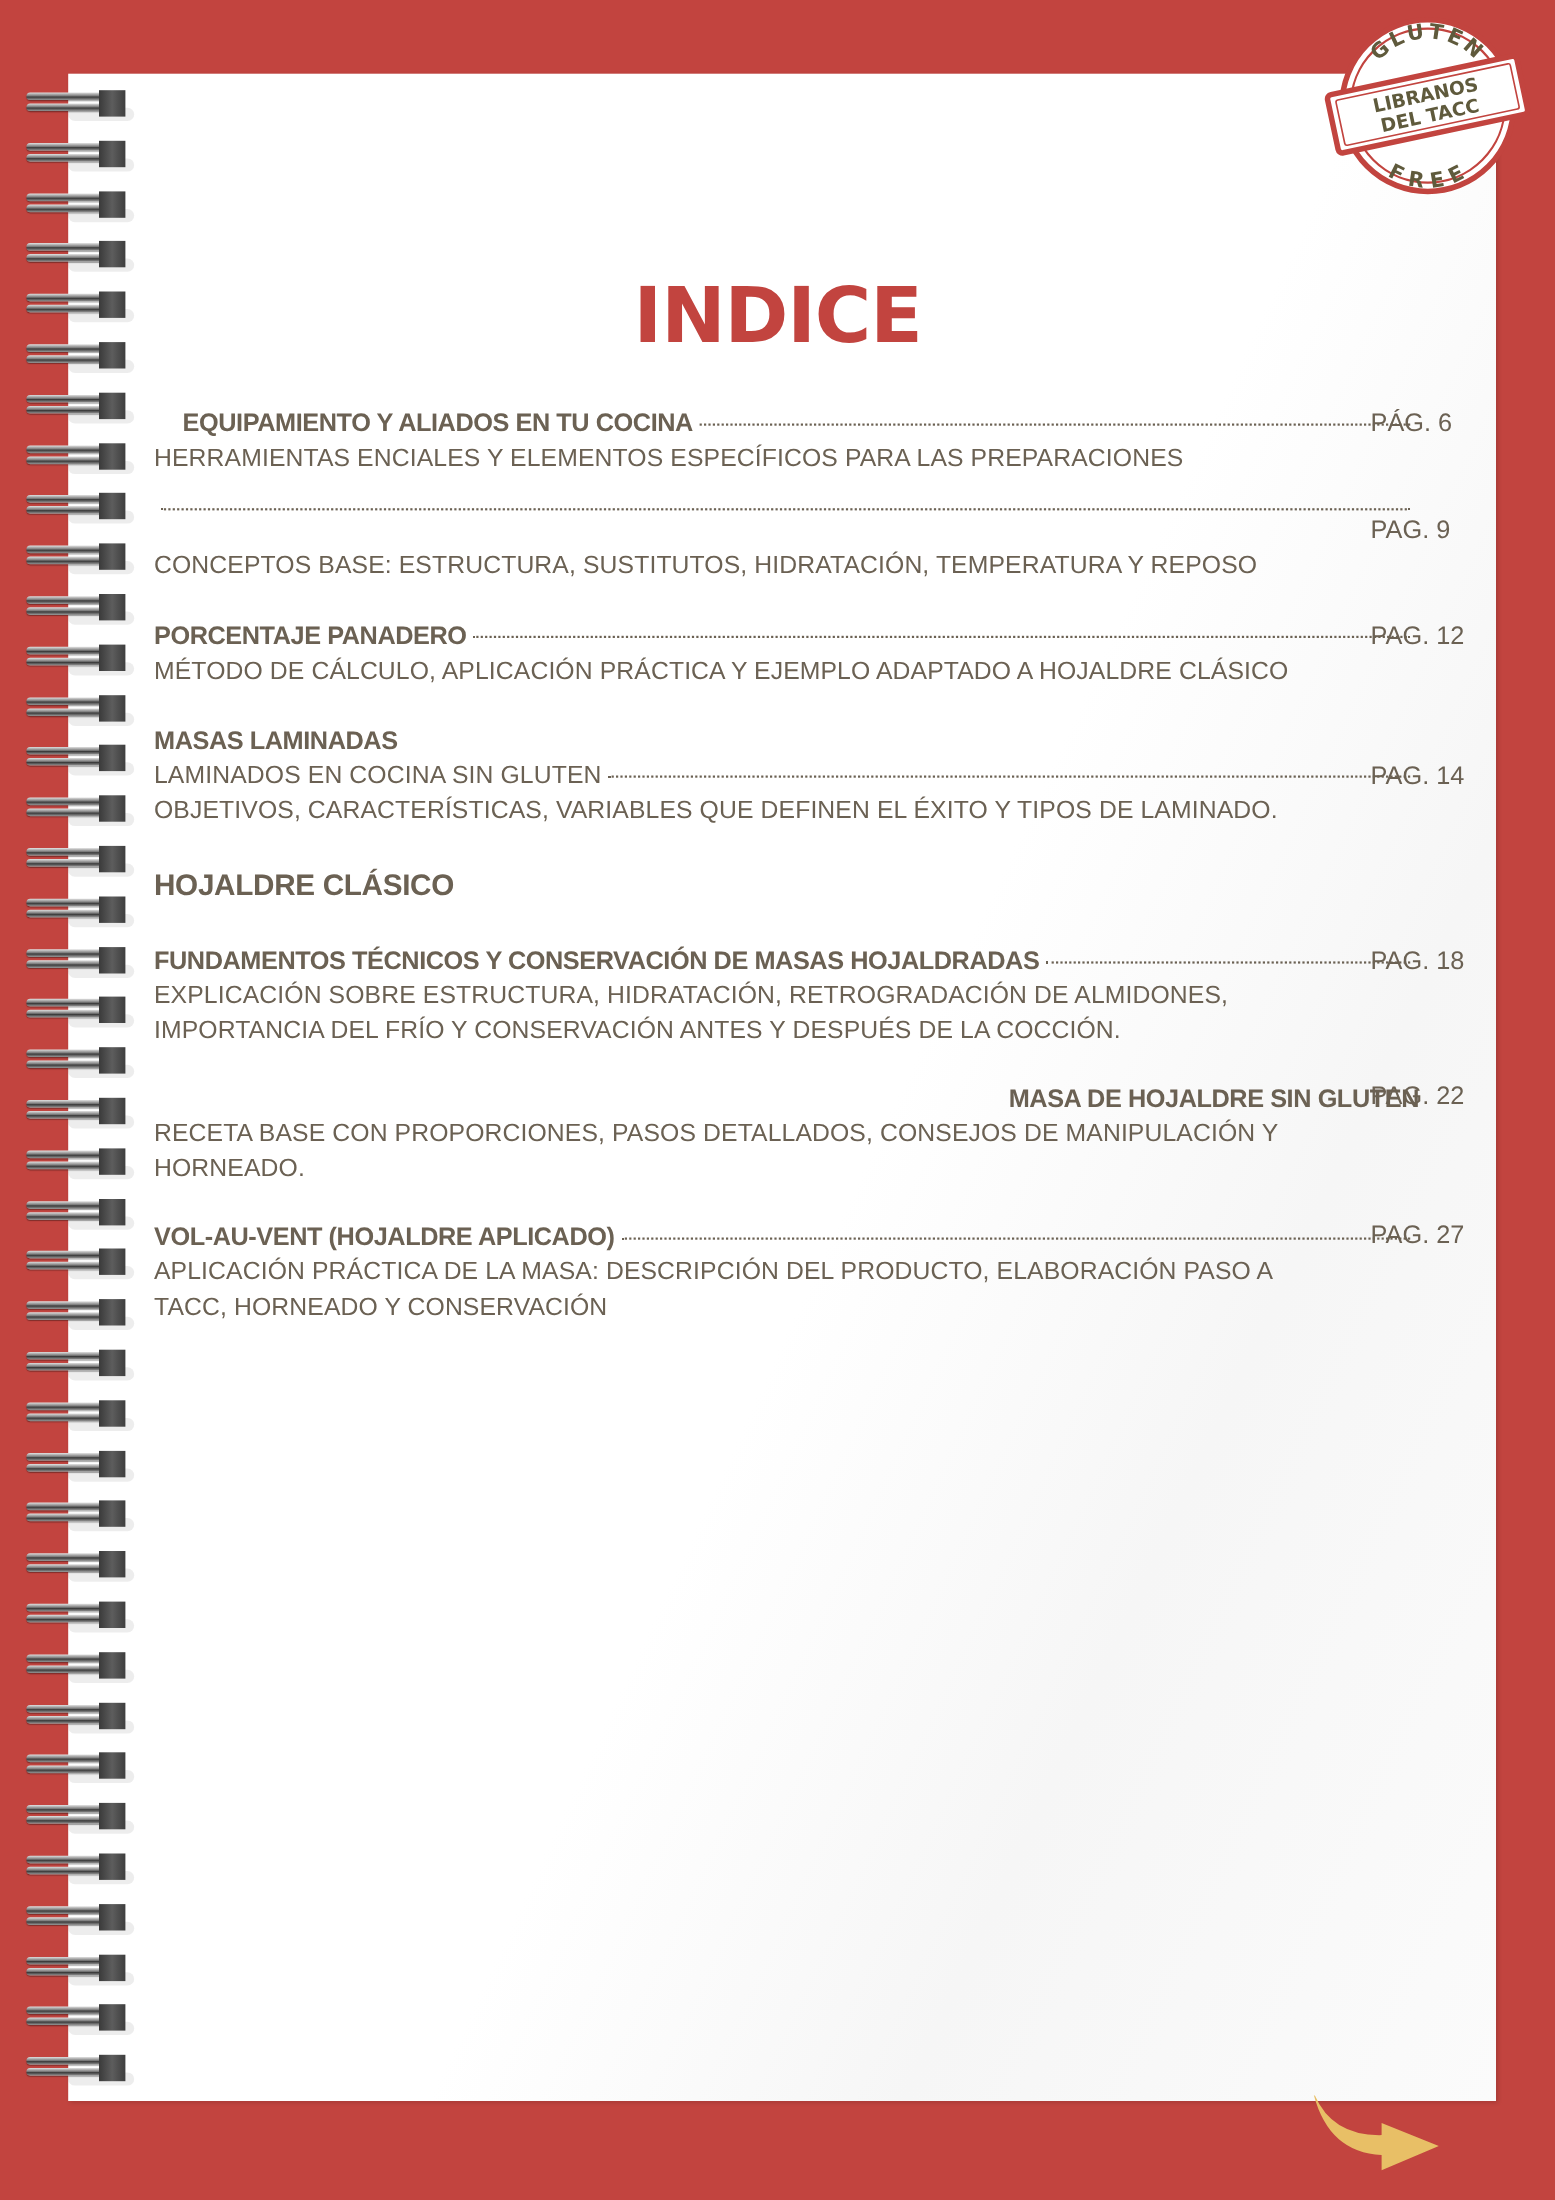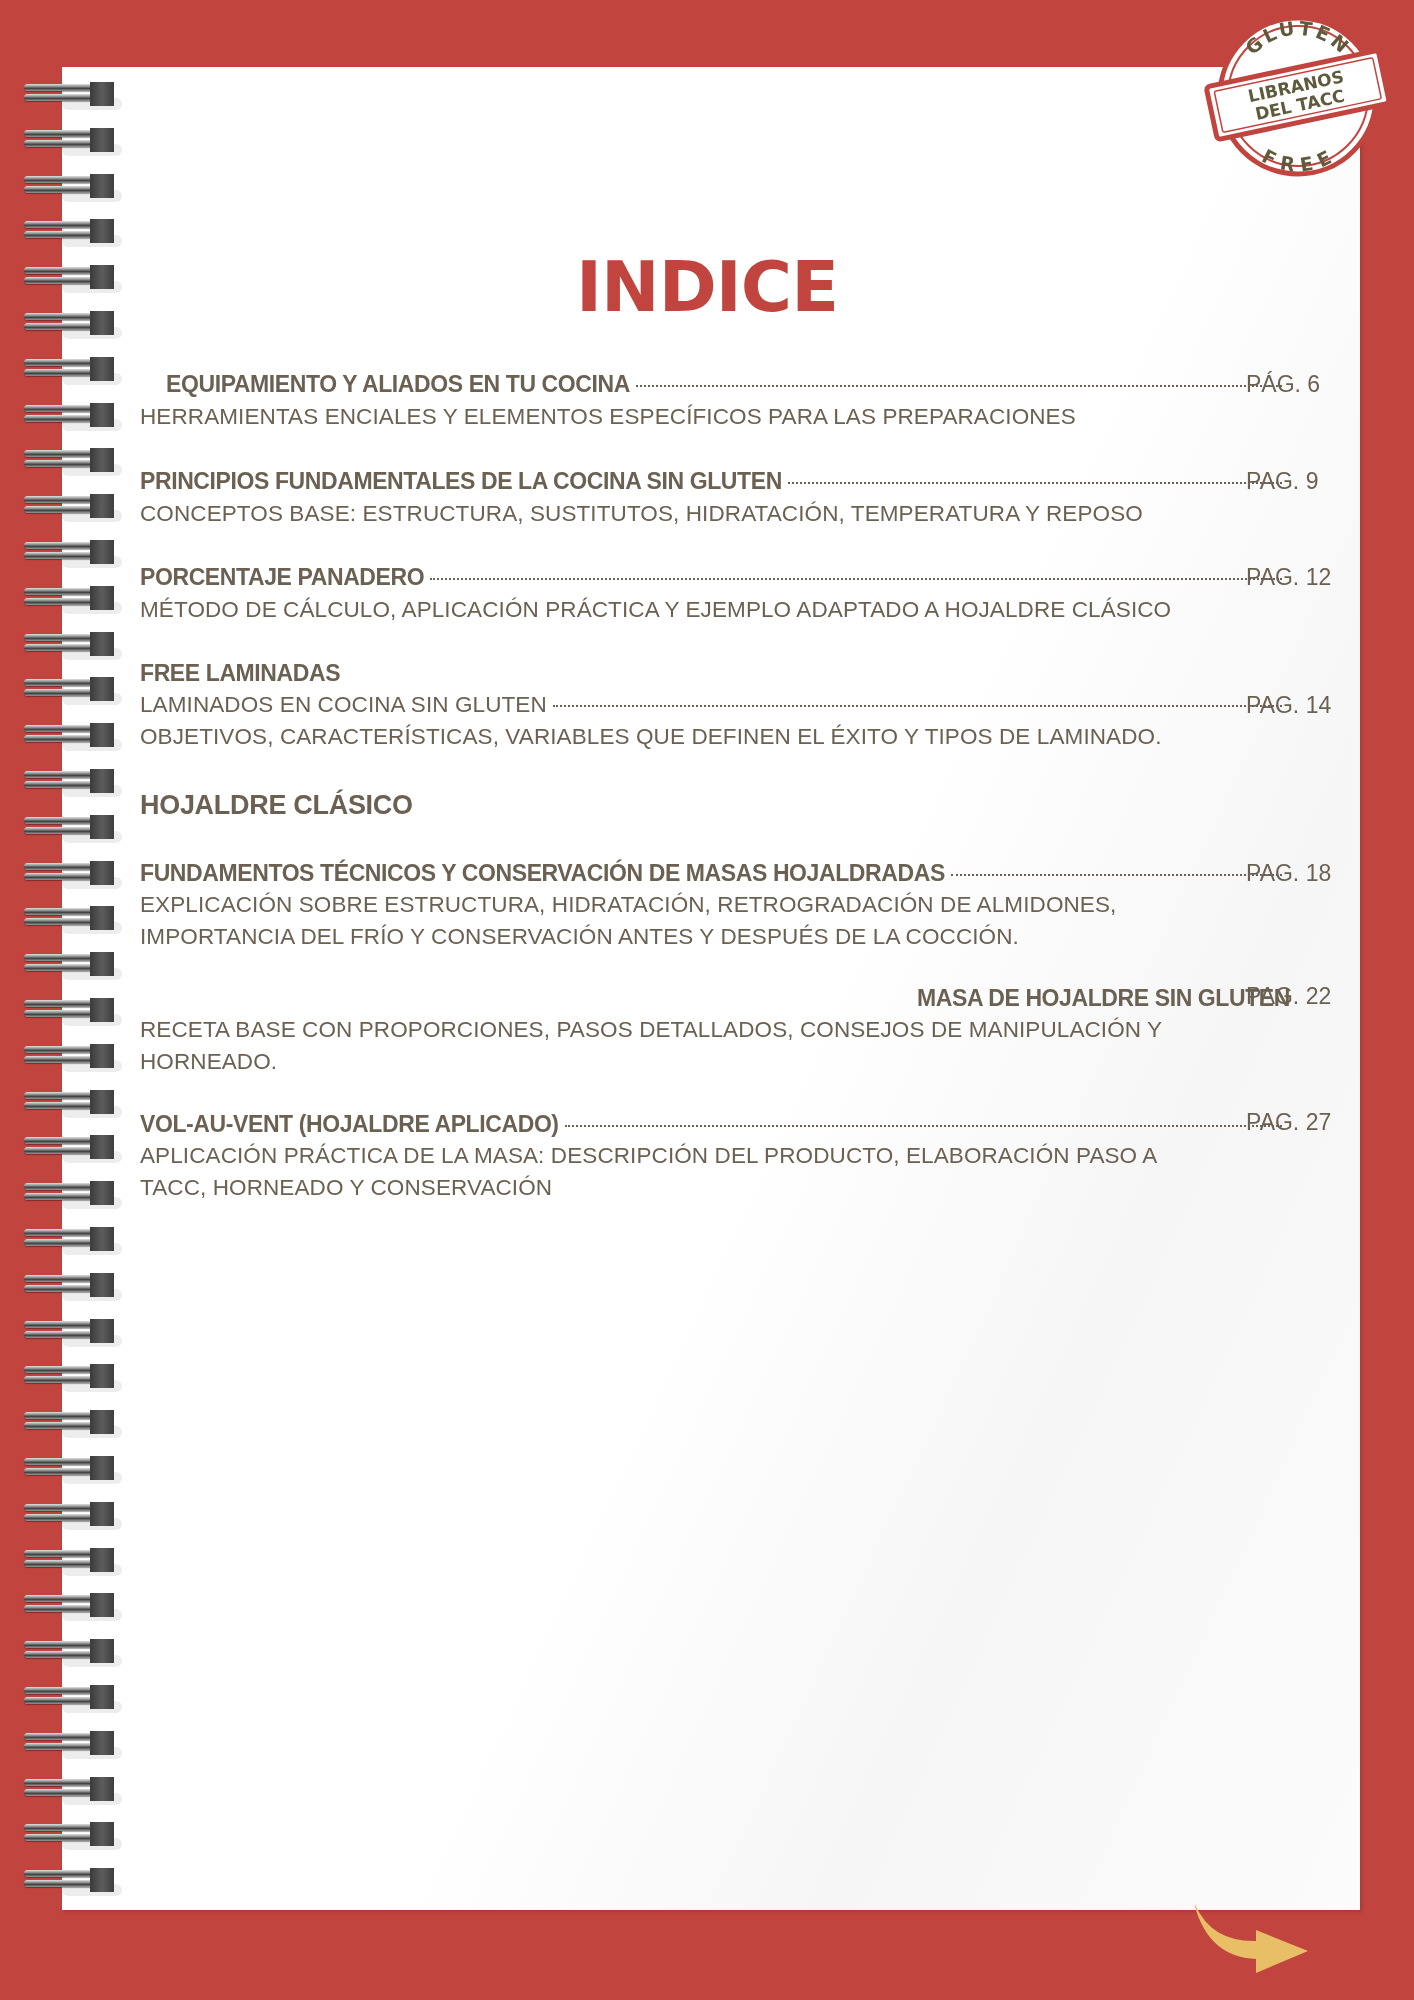--- a/index.html
+++ b/index.html
@@ -323,32 +323,31 @@
 <h1 class="title">INDICE</h1>
 
 <div class="toc" id="toc">
     <div class="lead-wrap" style="top: 371px;">
       <span class="head" style="white-space: nowrap; margin-left: 26px;">EQUIPAMIENTO Y ALIADOS EN TU COCINA</span>
       <span class="leader"></span>
     </div>
     <span class="pg" style="top: 371px;">PÁG. 6</span>
     <div class="line sub" style="top: 404px;">HERRAMIENTAS ENCIALES Y ELEMENTOS ESPECÍFICOS PARA LAS PREPARACIONES</div>
     <div class="lead-wrap" style="top: 468px;">
-      <span class="head" style="white-space: nowrap;">PRINCIPIOS FUNDAMENTALES DE LA COCINA SIN GLUTEN</span>
       <span class="leader"></span>
     </div>
     <span class="pg" style="top: 468px;">PAG. 9</span>
     <div class="line sub" style="top: 501px;">CONCEPTOS BASE: ESTRUCTURA, SUSTITUTOS, HIDRATACIÓN, TEMPERATURA Y REPOSO</div>
     <div class="lead-wrap" style="top: 564px;">
       <span class="head" style="white-space: nowrap;">PORCENTAJE PANADERO</span>
       <span class="leader"></span>
     </div>
     <span class="pg" style="top: 564px;">PAG. 12</span>
     <div class="line sub" style="top: 597px;">MÉTODO DE CÁLCULO, APLICACIÓN PRÁCTICA Y EJEMPLO ADAPTADO A HOJALDRE CLÁSICO</div>
-    <div class="line head" style="top: 660px;">FREE LAMINADAS</div>
+    <div class="line head" style="top: 660px;">MASAS LAMINADAS</div>
     <div class="lead-wrap" style="top: 692px;">
       <span class="sub" style="white-space: nowrap;">LAMINADOS EN COCINA SIN GLUTEN</span>
       <span class="leader"></span>
     </div>
     <span class="pg" style="top: 692px;">PAG. 14</span>
     <div class="line sub" style="top: 724px;">OBJETIVOS, CARACTERÍSTICAS, VARIABLES QUE DEFINEN EL ÉXITO Y TIPOS DE LAMINADO.</div>
     <div class="line section" style="top: 790px;">HOJALDRE CLÁSICO</div>
     <div class="lead-wrap" style="top: 860px;">
       <span class="head" style="white-space: nowrap;">FUNDAMENTOS TÉCNICOS Y CONSERVACIÓN DE MASAS HOJALDRADAS</span>
       <span class="leader"></span>

